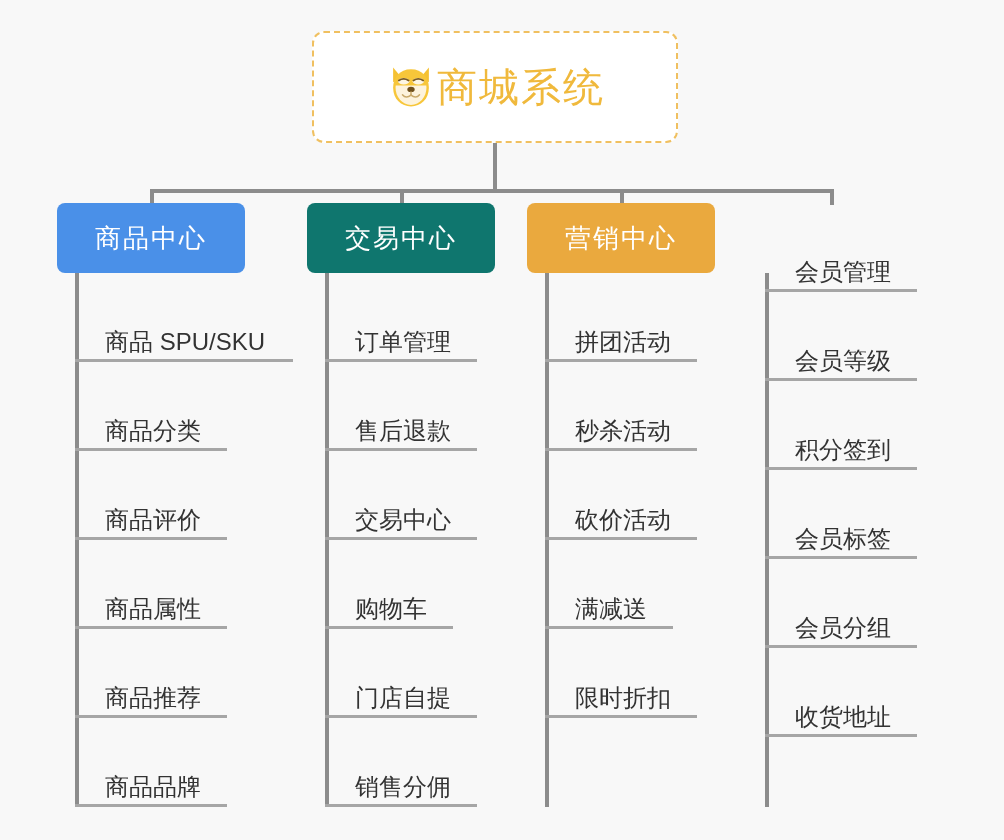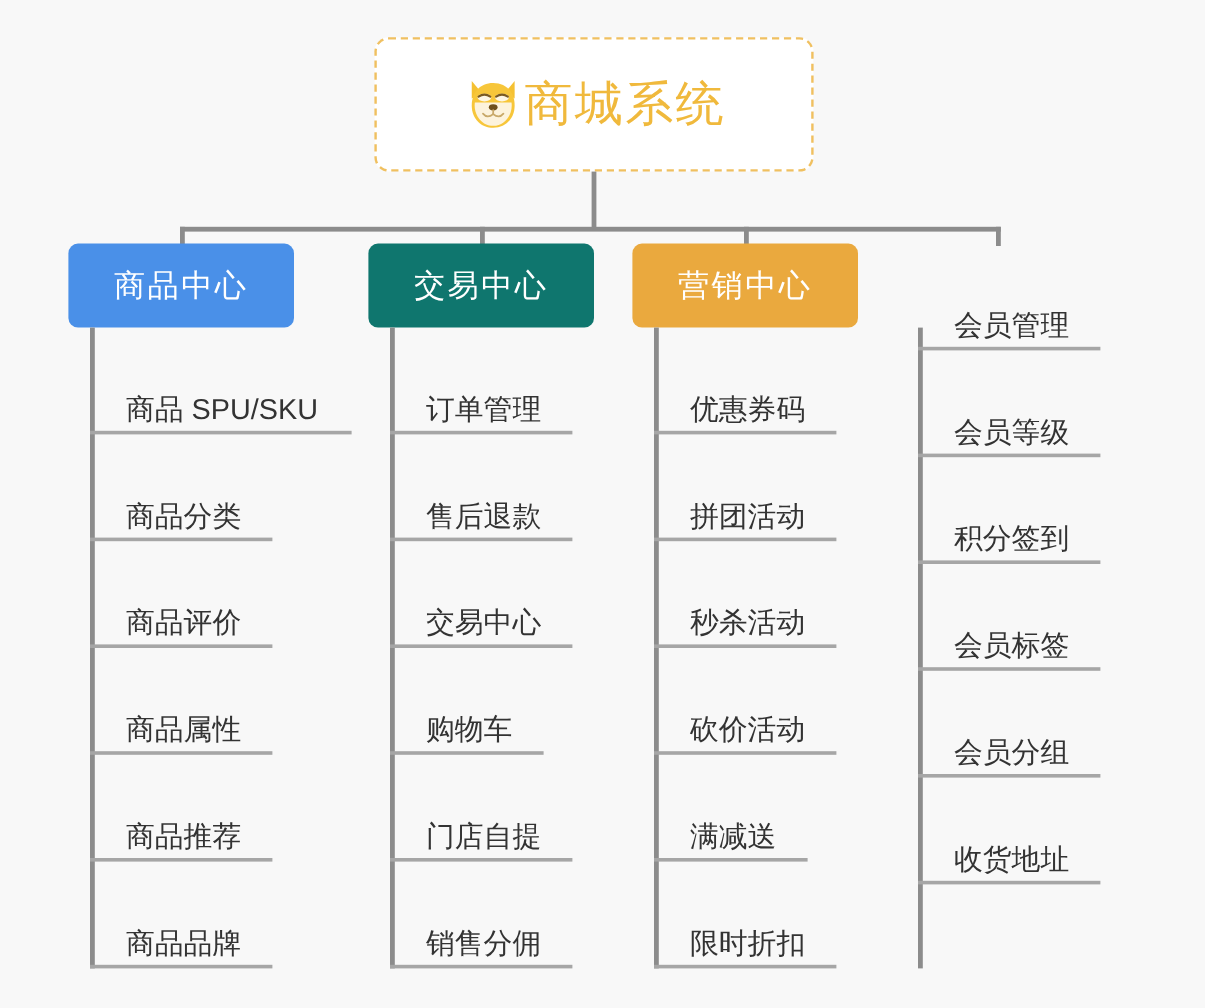--- a/index.html
+++ b/index.html
@@ -213,24 +213,20 @@
         </li>
       </ul>
     </div>
     <div class="column" style="left: 527px; width: 188px;">
       <div class="cat-box" style="background: rgb(234, 169, 62); width: 188px;">
         <span class="cat-label">营销中心</span>
       </div>
       <div class="spine" style="height: 534px; background: rgb(140, 140, 140);"></div>
       <ul class="leaf-list">
         <li class="leaf">
-          <span class="leaf-text">优惠券码</span>
-          <div class="leaf-underline" style="width: 152px;"></div>
-        </li>
-        <li class="leaf">
           <span class="leaf-text">拼团活动</span>
           <div class="leaf-underline" style="width: 152px;"></div>
         </li>
         <li class="leaf">
           <span class="leaf-text">秒杀活动</span>
           <div class="leaf-underline" style="width: 152px;"></div>
         </li>
         <li class="leaf">
           <span class="leaf-text">砍价活动</span>
           <div class="leaf-underline" style="width: 152px;"></div>

